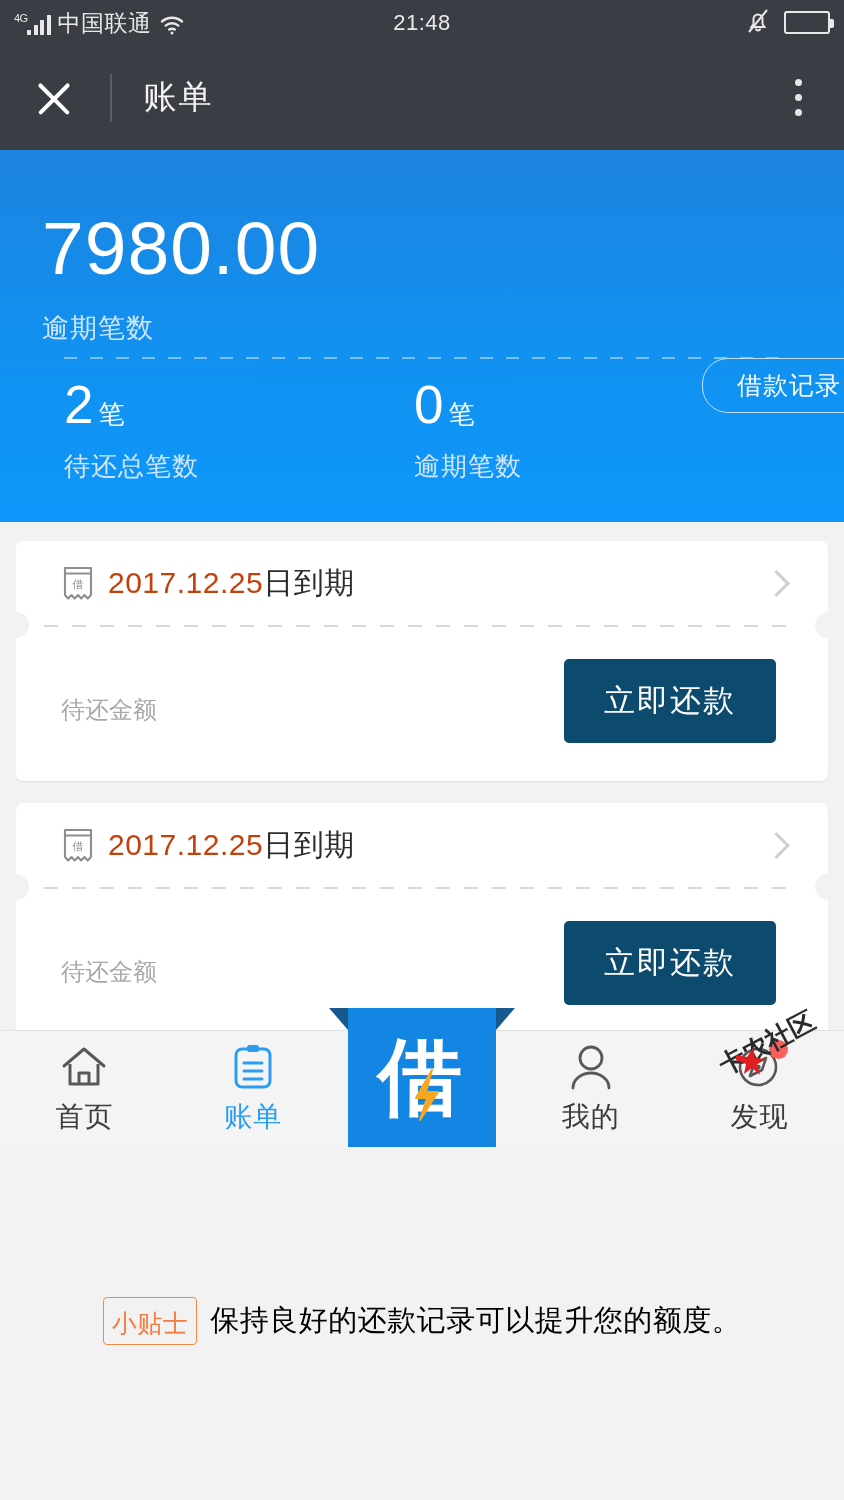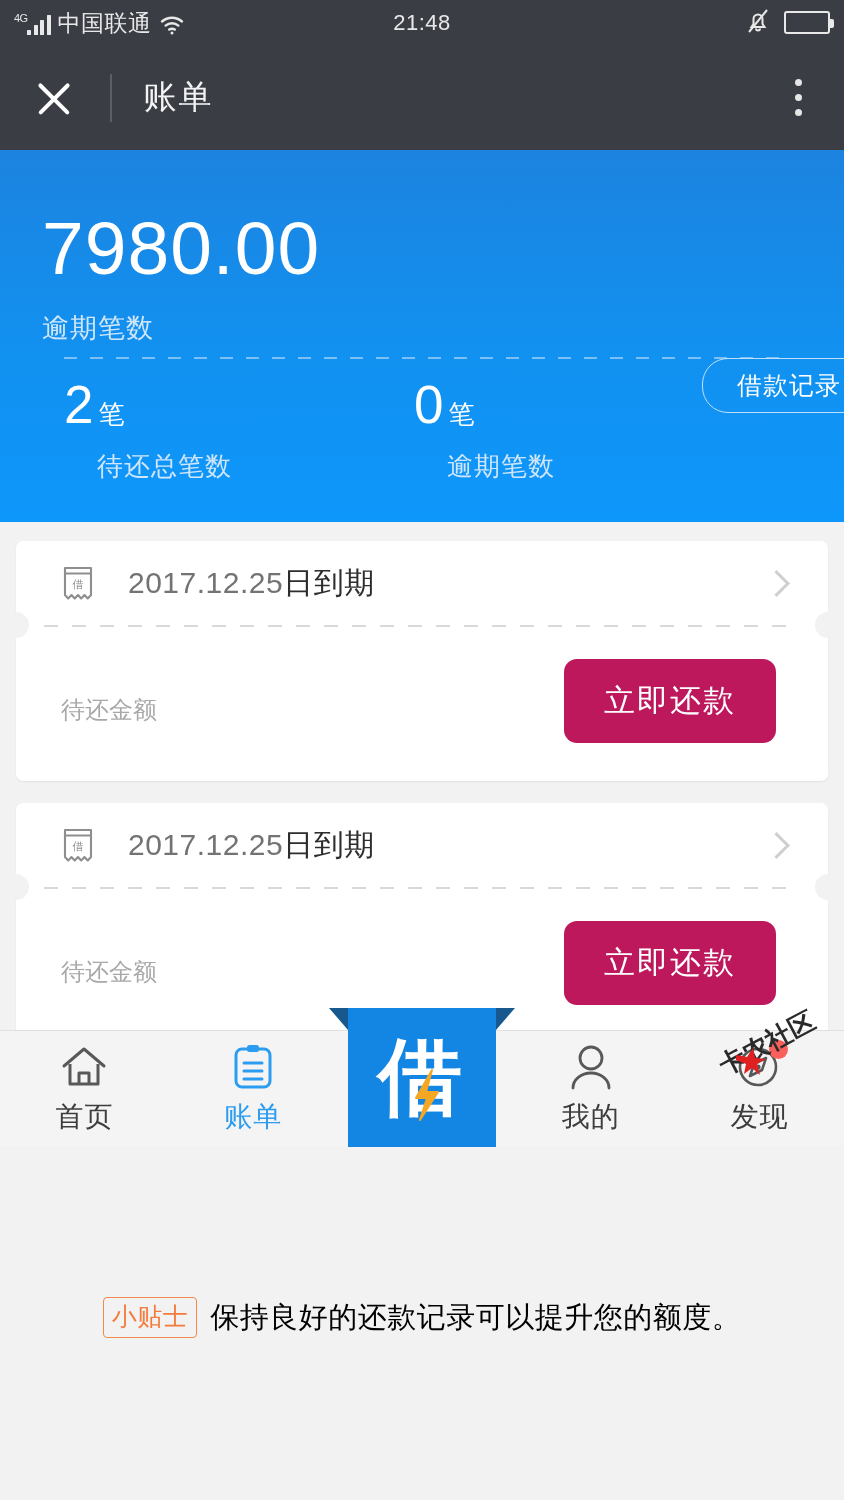--- a/index.html
+++ b/index.html
@@ -74,40 +74,40 @@
   .total-lbl { color:#cfe6fb; font-size:27px; margin-top:24px; letter-spacing:1px; }
   .dash-sep {
     position:absolute; left:64px; right:56px; top:207px; height:2px;
     background:repeating-linear-gradient(to right,#7dc0f5 0 13px,transparent 13px 26px);
   }
   .stats { display:flex; position:absolute; top:228px; left:64px; right:42px; }
   .stat { width:350px; }
   .stat-top { display:flex; align-items:baseline; }
   .stat-num { color:#fff; font-size:53px; font-weight:300; line-height:1; }
   .stat-unit { color:#fff; font-size:26px; margin-left:5px; }
-  .stat-lbl { color:#cfe6fb; font-size:26px; margin-top:17px; letter-spacing:1px;margin-left:33px; }
+  .stat-lbl { color:#cfe6fb; font-size:26px; margin-top:17px; letter-spacing:1px; }
   .record-pill {
     position:absolute; right:-32px; top:208px;
     border:1.5px solid #bfdffb; border-radius:26px;
     padding:10px 34px; color:#fff; font-size:25px; letter-spacing:1px;
     cursor:pointer; white-space:nowrap;
   }
 
   
   .cards { padding:19px 16px 0; }
   .card {
     background:#fff; border-radius:7px; margin-bottom:22px; position:relative;
     box-shadow:0 1px 2px rgba(0,0,0,.07);
   }
   .card-head {
     height:84px; display:flex; align-items:center; padding:0 26px 0 45px;
   }
   .bill-ic { width:34px; height:38px; flex:none; margin-right:13px; }
   .card-date { font-size:30px; color:#2d2d2d; letter-spacing:.5px; }
-  .card-date .d-blue { color:#737373;margin-left:20px; }
+  .card-date .d-blue { color:#c2410c; }
   .chev {
     margin-left:auto; width:19px; height:19px; border-right:3px solid #cfcfcf;
     border-top:3px solid #cfcfcf; transform:rotate(45deg); margin-right:16px;
   }
   .perf {
     position:relative; height:2px;
     background:repeating-linear-gradient(to right,#d9d9d9 0 14px,transparent 14px 28px);
     margin:0 28px;
   }
   .notch {
@@ -118,33 +118,33 @@
   .notch.r { right:-41px; }
   .card-body {
     display:flex; align-items:center; justify-content:space-between;
     padding:32px 52px 38px 45px;
   }
   .amt-blk .amt {
     color:#1e90e8; font-size:57px; font-weight:300; line-height:1; letter-spacing:.5px;
   }
   .amt-blk .amt-lbl { color:#a8a8a8; font-size:24px; margin-top:17px; }
   .repay-btn {
-    background:#be185d; color:#fff; font-size:31px; letter-spacing:2px;
-    border:none; border-radius:13px; padding:21px 40px; cursor:pointer;
+    background:#0c4a6e; color:#fff; font-size:31px; letter-spacing:2px;
+    border:none; border-radius:5px; padding:21px 40px; cursor:pointer;
     font-family:inherit; white-space:nowrap;
   }
 
   
   .tip {
     position:absolute; left:0; right:0; top:1297px;
     display:flex; align-items:center; justify-content:center; gap:13px;
   }
   .tip-badge {
     border:1.5px solid #f08a4b; color:#f47b3d; font-size:25px;
-    border-radius:4px; padding:2px 8px 4px; letter-spacing:.5px;
+    border-radius:4px; padding:9px 8px 4px; letter-spacing:.5px;
   }
   .tip-text { color:#000000; font-size:29px; letter-spacing:.5px; }
 
   
   .tabbar {
     position:absolute; left:0; bottom:0; width:844px; height:116px;
     background:#f4f4f4; border-top:1.5px solid #e0e0e0;
     display:flex; align-items:flex-start;
   }
   .tab {

